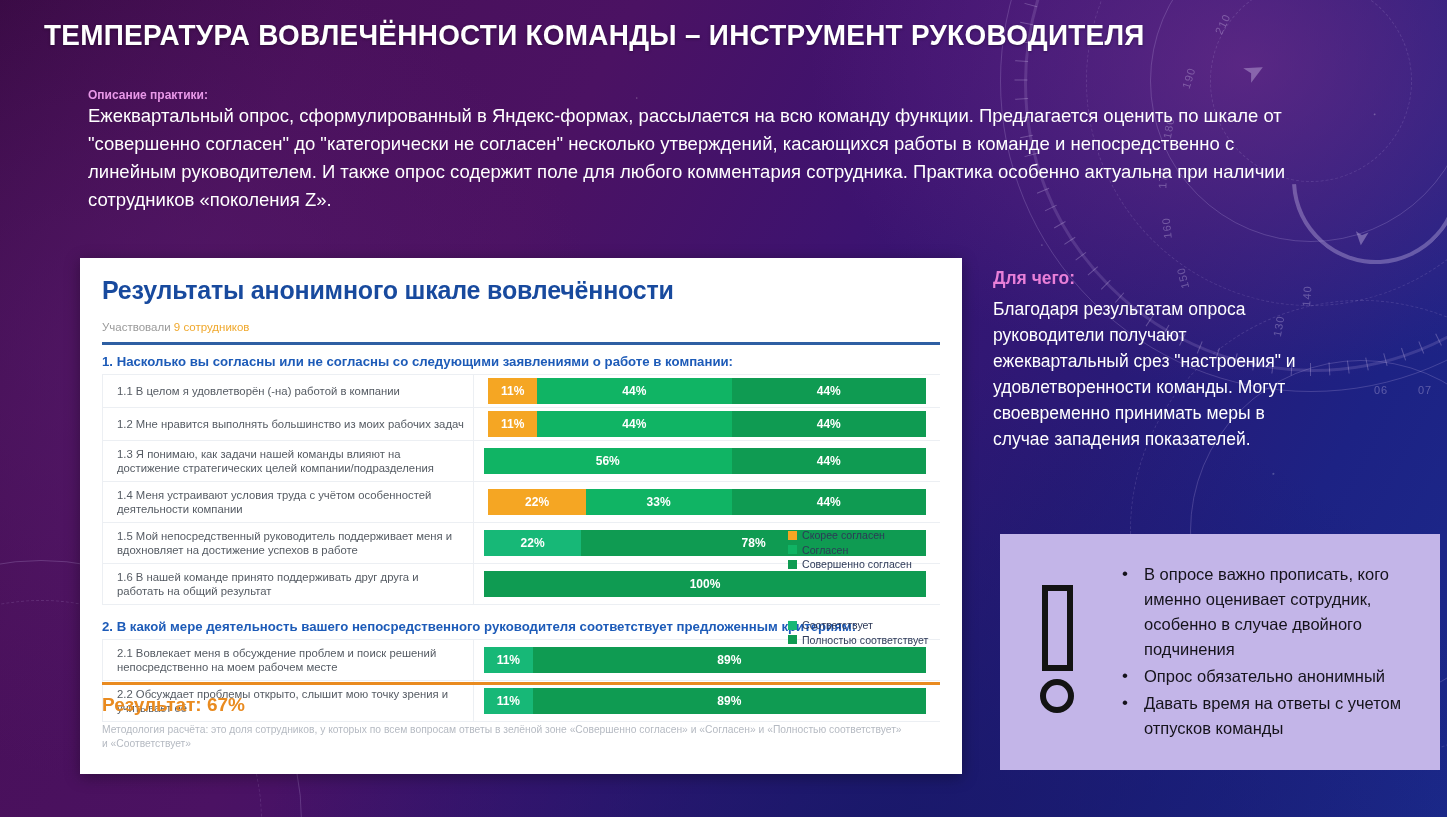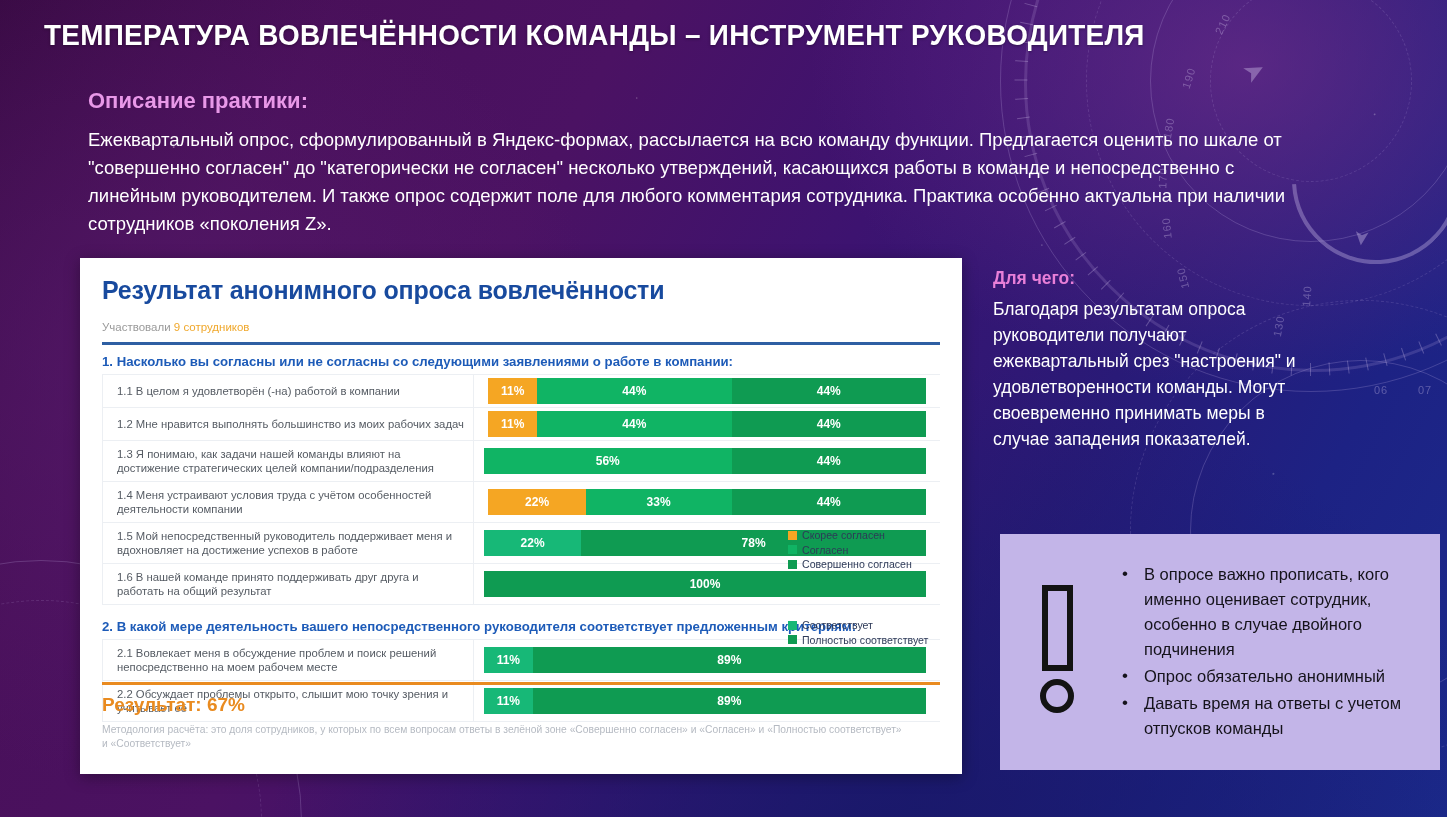--- a/index.html
+++ b/index.html
@@ -97,23 +97,22 @@
     font-family: "Liberation Sans", sans-serif;
     text-shadow: 0 1px 3px rgba(0,0,0,.35);
     transform: scaleX(0.93);
     transform-origin: left center;
   }
 
   
   .desc-block { position: absolute; left: 88px; top: 88px; width: 1215px; }
   .desc-label {
     color: #e898e8;
-    font-size: 22px;
+    font-size: 12px;
     font-weight: bold;
-    margin-bottom: 12px;
   }
   .desc-body {
     color: #ffffff;
     font-size: 18.5px;
     line-height: 28px;
     font-weight: 500;
   }
 
   
   .card {
@@ -385,21 +384,21 @@
     <div class="title-text">ТЕМПЕРАТУРА ВОВЛЕЧЁННОСТИ КОМАНДЫ – ИНСТРУМЕНТ РУКОВОДИТЕЛЯ</div>
   </div>
 
   <div class="desc-block">
     <div class="desc-label">Описание практики:</div>
     <div class="desc-body">Ежеквартальный опрос, сформулированный в Яндекс-формах, рассылается на всю команду функции. Предлагается оценить по шкале от "совершенно согласен" до "категорически не согласен" несколько утверждений, касающихся работы в команде и непосредственно с линейным руководителем. И также опрос содержит поле для любого комментария сотрудника. Практика особенно актуальна при наличии сотрудников «поколения Z».</div>
   </div>
 
   <div class="card">
     <div class="card-inner">
-      <div class="card-title">Результат анонимного опроса вовлечённости</div>
+      <div class="card-title">Результаты анонимного шкале вовлечённости</div>
       <div class="participants">
         <span>Участвовали</span>
         <b>9 сотрудников</b>
       </div>
       <div class="blue-rule"></div>
 
       <div class="q-head">1. Насколько вы согласны или не согласны со следующими заявлениями о работе в компании:</div>
       <div class="rows" id="rows-1">
           <div class="row">
             <div class="q-text">1.1 В целом я удовлетворён (-на) работой в компании</div>

